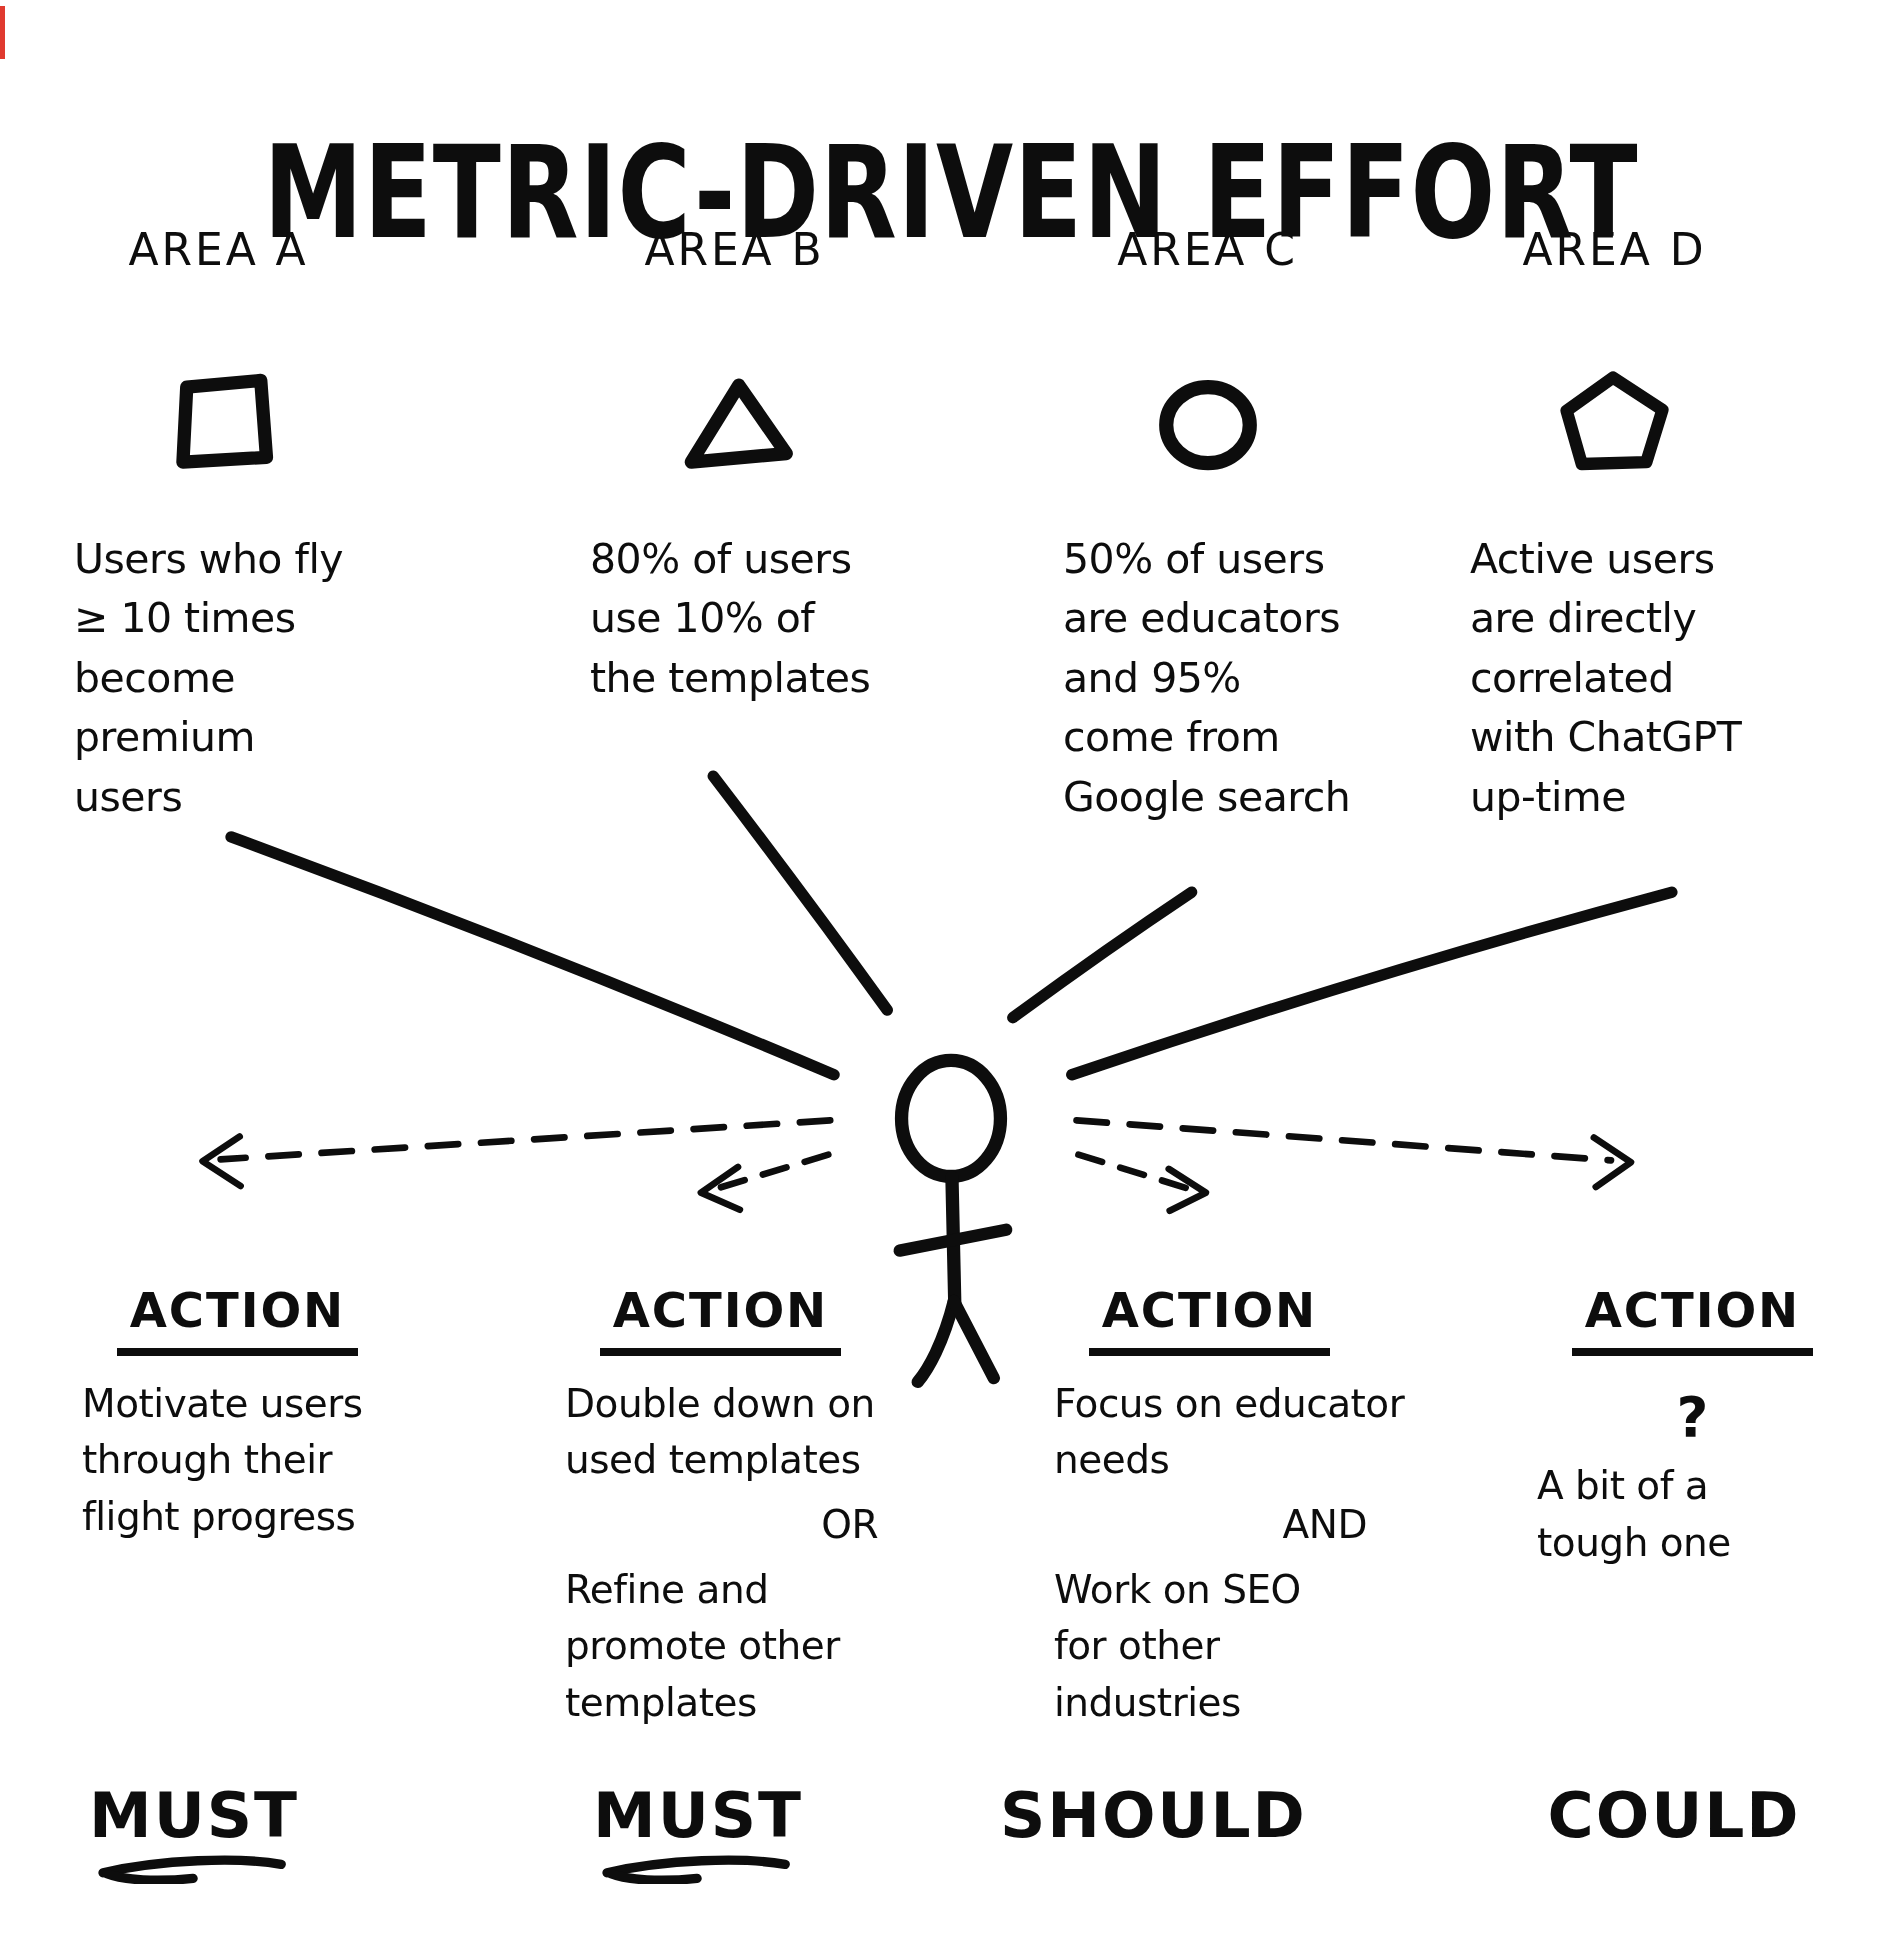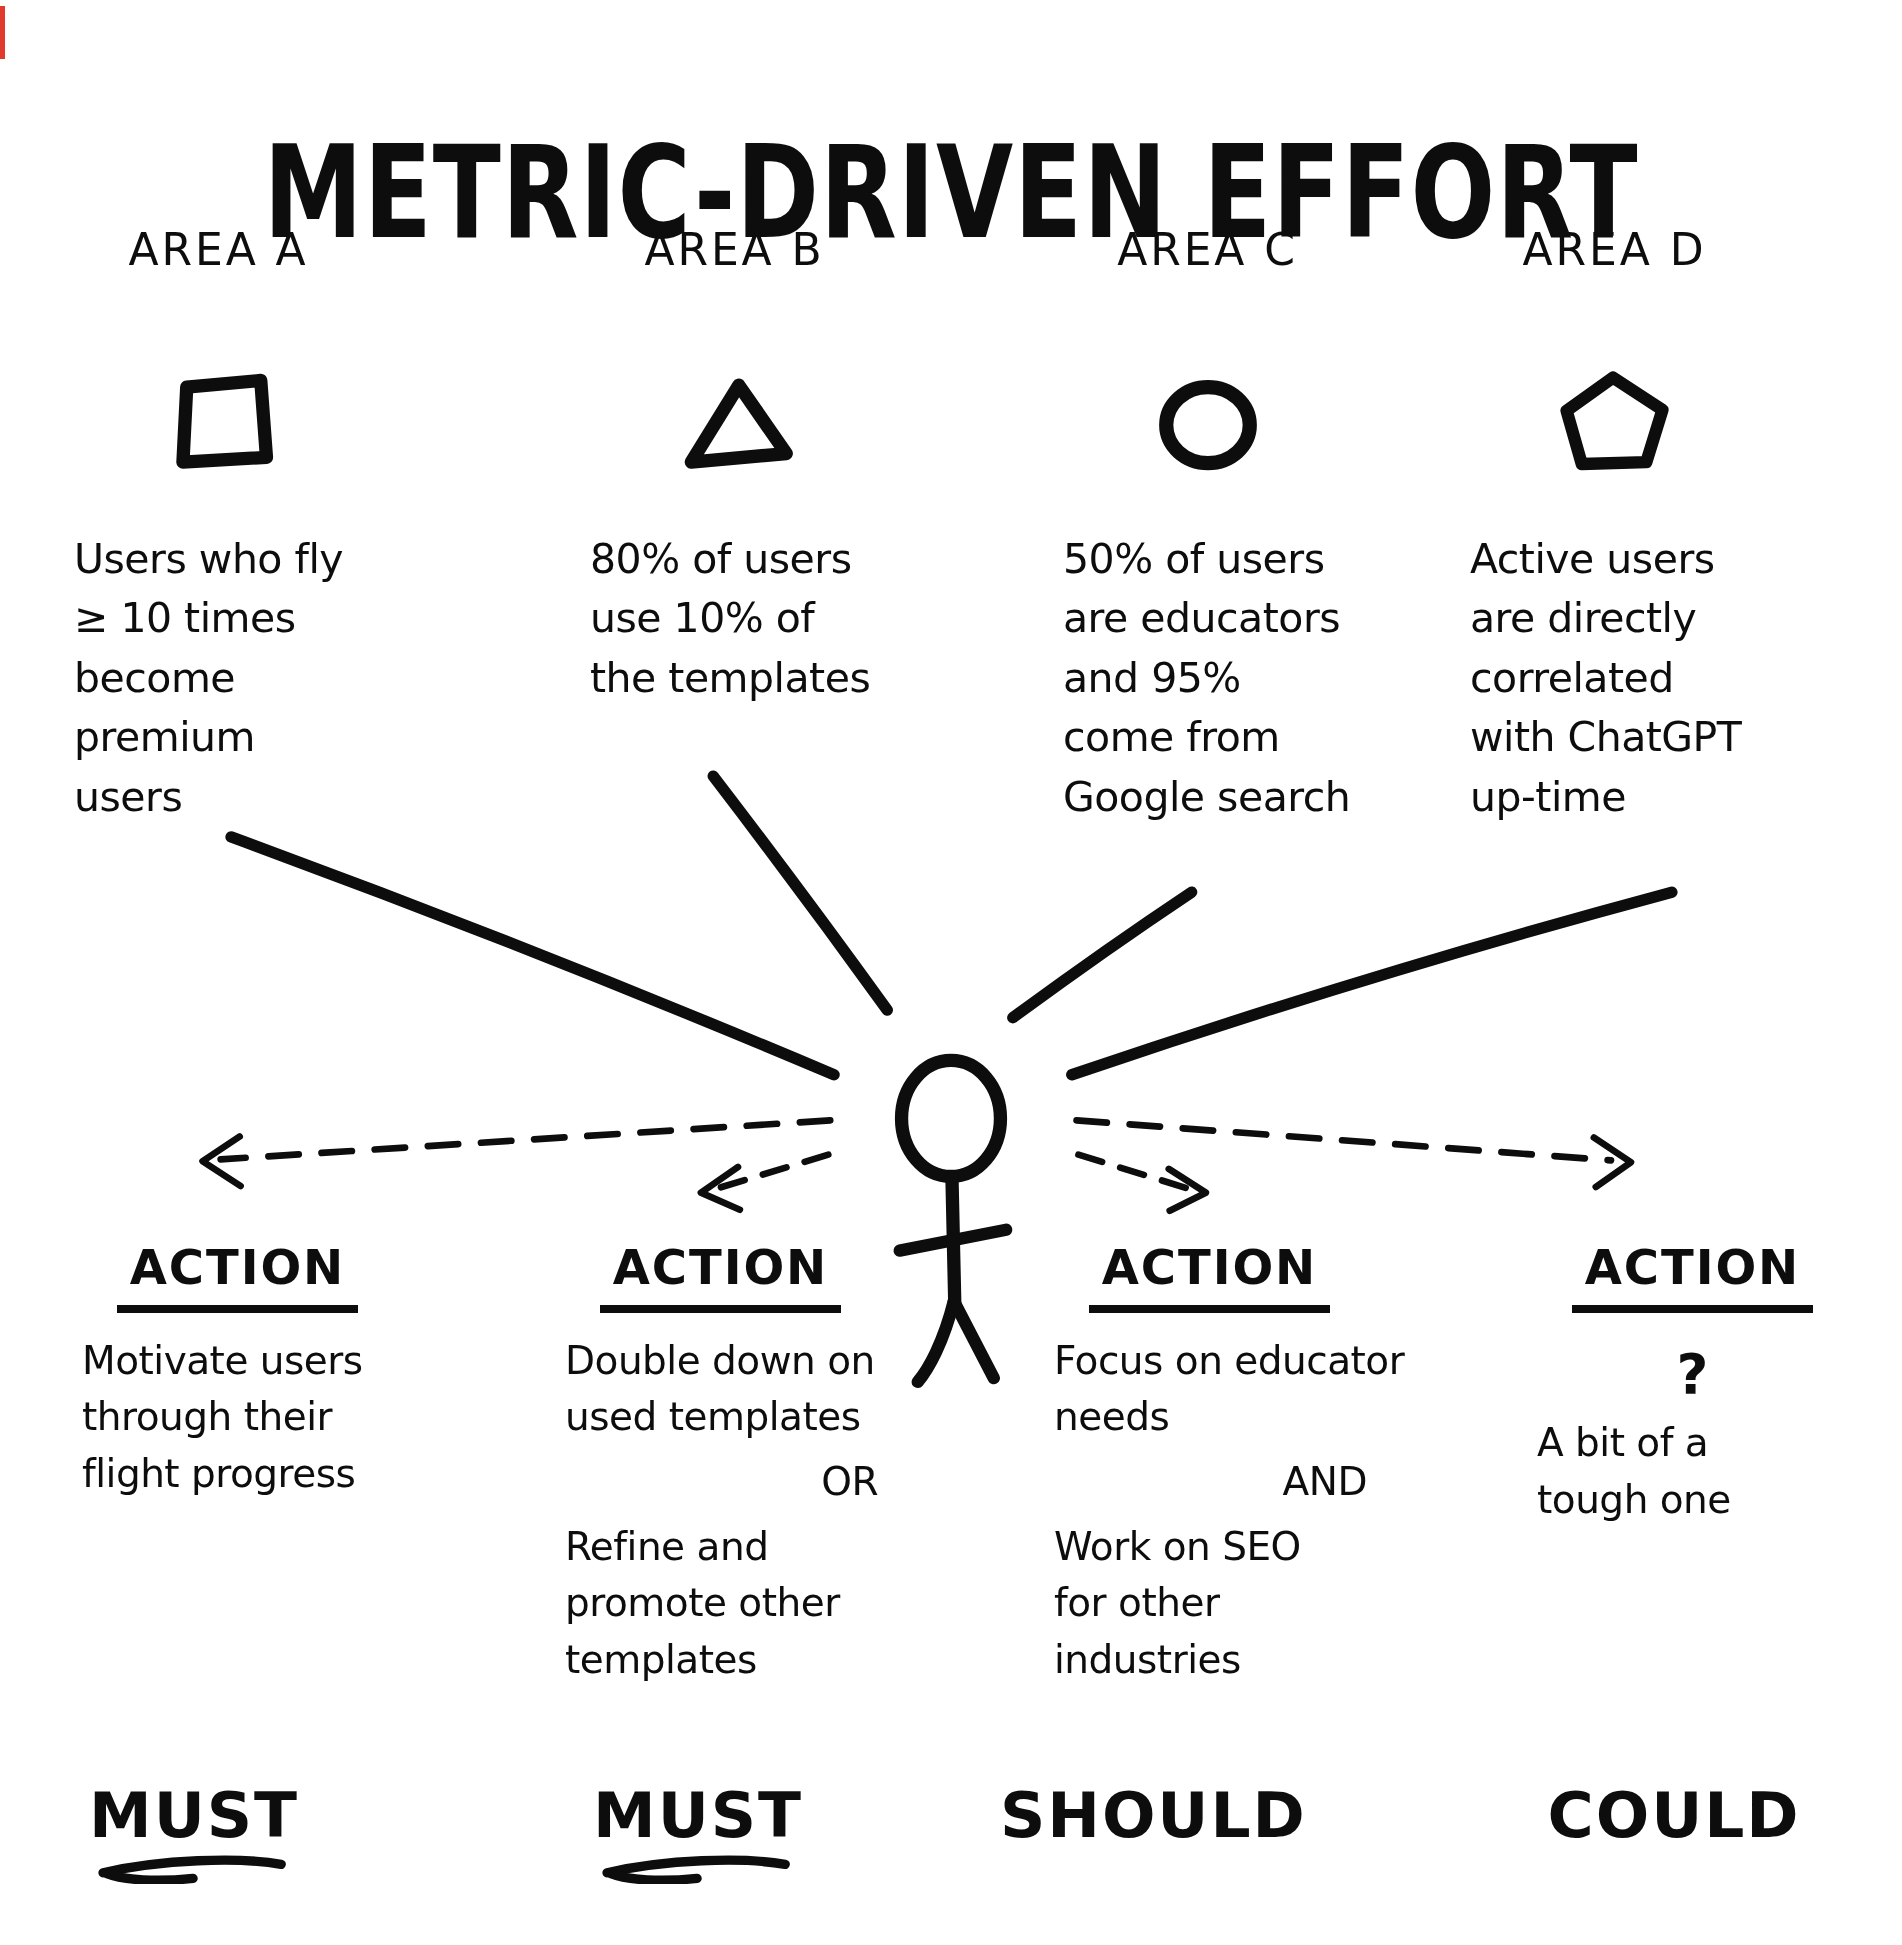--- a/index.html
+++ b/index.html
@@ -18,21 +18,21 @@
   .area-col{position:absolute;top:224px;width:361px;}
   .col-a{left:38px;}  .col-b{left:554px;}  .col-c{left:1027px;}  .col-d{left:1434px;}
   .area-label{text-align:center;font-size:44px;font-weight:400;letter-spacing:2.9px;white-space:nowrap;}
   .area-icon{display:flex;justify-content:center;margin-top:95px;height:116px;}
   .area-icon svg{display:block;}
   .metric-text{
     margin-top:44px;padding-left:36px;font-size:41px;line-height:1.45;
     white-space:pre-line;letter-spacing:-0.5px;
   }
   
-  .action-col{position:absolute;top:1239px;width:399px;text-align:center;}
+  .action-col{position:absolute;top:1282px;width:399px;text-align:center;}
   .acol-a{left:38px;} .acol-b{left:521px;} .acol-c{left:1010px;} .acol-d{left:1493px;}
   .action-heading{
     display:inline-block;font-size:48px;font-weight:700;letter-spacing:1.9px;
     border-bottom:8.6px solid #0d0d0d;padding:0 13.3px 9.5px;white-space:nowrap;
   }
   .action-body{
     margin-top:20px;text-align:left;padding-left:44px;font-size:39px;line-height:1.46;
     white-space:pre-line;letter-spacing:-0.5px;
   }
   .action-connector{display:block;text-align:right;font-weight:400;margin:7.6px 42px 7.6px 0;}

